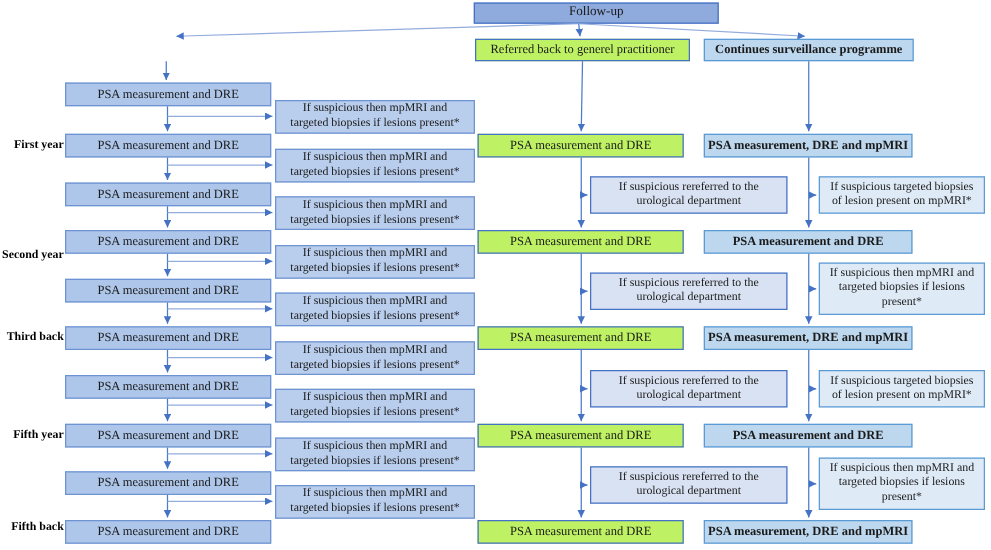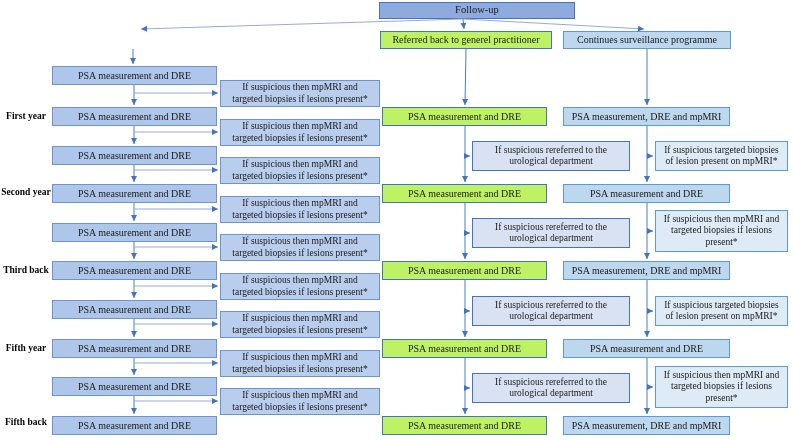--- a/index.html
+++ b/index.html
@@ -5,40 +5,40 @@
   html,body{margin:0;padding:0;background:#ffffff;}
   .canvas{position:relative;width:793px;height:440px;background:#ffffff;overflow:hidden;
           font-family:"Liberation Serif", serif;}
   .box{position:absolute;box-sizing:border-box;display:flex;align-items:center;justify-content:center;
        text-align:center;color:#1a1a1a;line-height:1.18;white-space:pre-line;padding:0 2px;}
   .followup{background:#8FAADC;border:1px solid #4472C4;font-size:10.5px;}
   .c1{background:#AEC6E9;border:1px solid #6E93D2;font-size:10px;}
   .c1if{background:#B9CDEC;border:1px solid #6E93D2;font-size:9.5px;}
   .c2{background:#bef264;border:1px solid #4472C4;font-size:10px;}
   .c2if{background:#D9E2F2;border:1px solid #4472C4;font-size:9.5px;}
-  .c3{background:#BDD7EE;border:1px solid #5B9BD5;font-size:10px;}
+  .c3{background:#BDD7EE;border:1px solid #5B9BD5;font-size:10px;font-weight:bold;}
   .c3if{background:#DEEAF6;border:1px solid #5B9BD5;font-size:9.5px;}
   .ylabel{position:absolute;left:1px;width:50px;font-weight:bold;font-size:9.5px;color:#000;
-          text-align:center;line-height:12px;}
+          text-align:right;line-height:12px;}
   svg.arrows{position:absolute;left:0;top:0;pointer-events:none;}
   .ln{stroke:#4A7CC7;stroke-width:1;}
   .lt{stroke:#93ACDE;stroke-width:1;}
 </style>
 </head>
 <body>
 
 <div class="canvas">
 
   <div class="box followup" style="left:379px;top:2px;width:196px;height:17px">Follow-up</div>
 
   <div class="box c2" style="left:380px;top:31px;width:172px;height:18px">Referred back to generel practitioner</div>
   <div class="box c3" style="left:563px;top:31px;width:168px;height:18px">Continues surveillance programme</div>
 
   <div class="ylabel" style="top:110px">First year</div>
-  <div class="ylabel" style="top:186px">Second year</div>
+  <div class="ylabel" style="top:198px">Second year</div>
   <div class="ylabel" style="top:264px">Third back</div>
   <div class="ylabel" style="top:342px">Fifth year</div>
   <div class="ylabel" style="top:416px">Fifth back</div>
 
   <div class="box c1" style="left:52px;top:66px;width:165px;height:19px">PSA measurement and DRE</div>
   <div class="box c1" style="left:52px;top:107px;width:165px;height:19px">PSA measurement and DRE</div>
   <div class="box c1" style="left:52px;top:146px;width:165px;height:19px">PSA measurement and DRE</div>
   <div class="box c1" style="left:52px;top:184px;width:165px;height:19px">PSA measurement and DRE</div>
   <div class="box c1" style="left:52px;top:223px;width:165px;height:19px">PSA measurement and DRE</div>
   <div class="box c1" style="left:52px;top:261px;width:165px;height:19px">PSA measurement and DRE</div>

